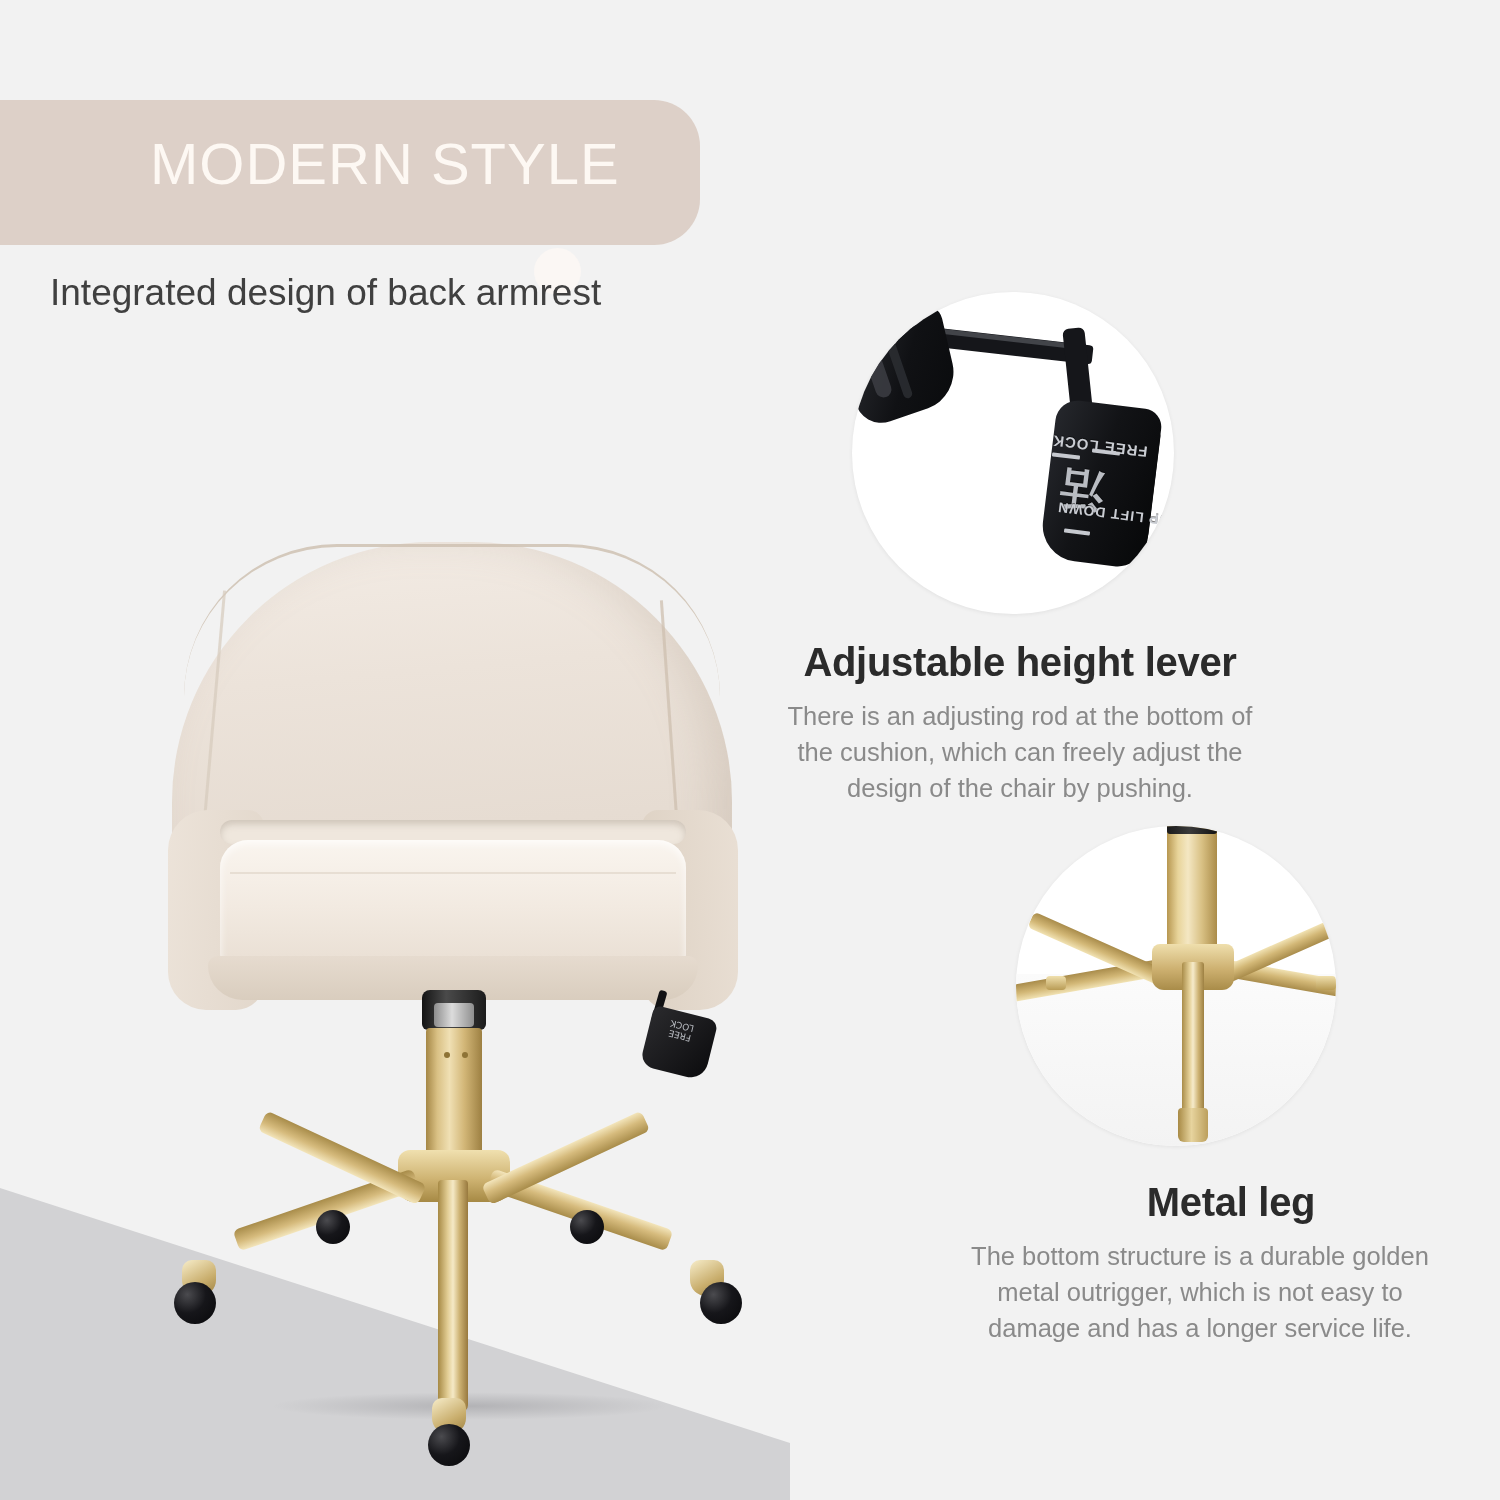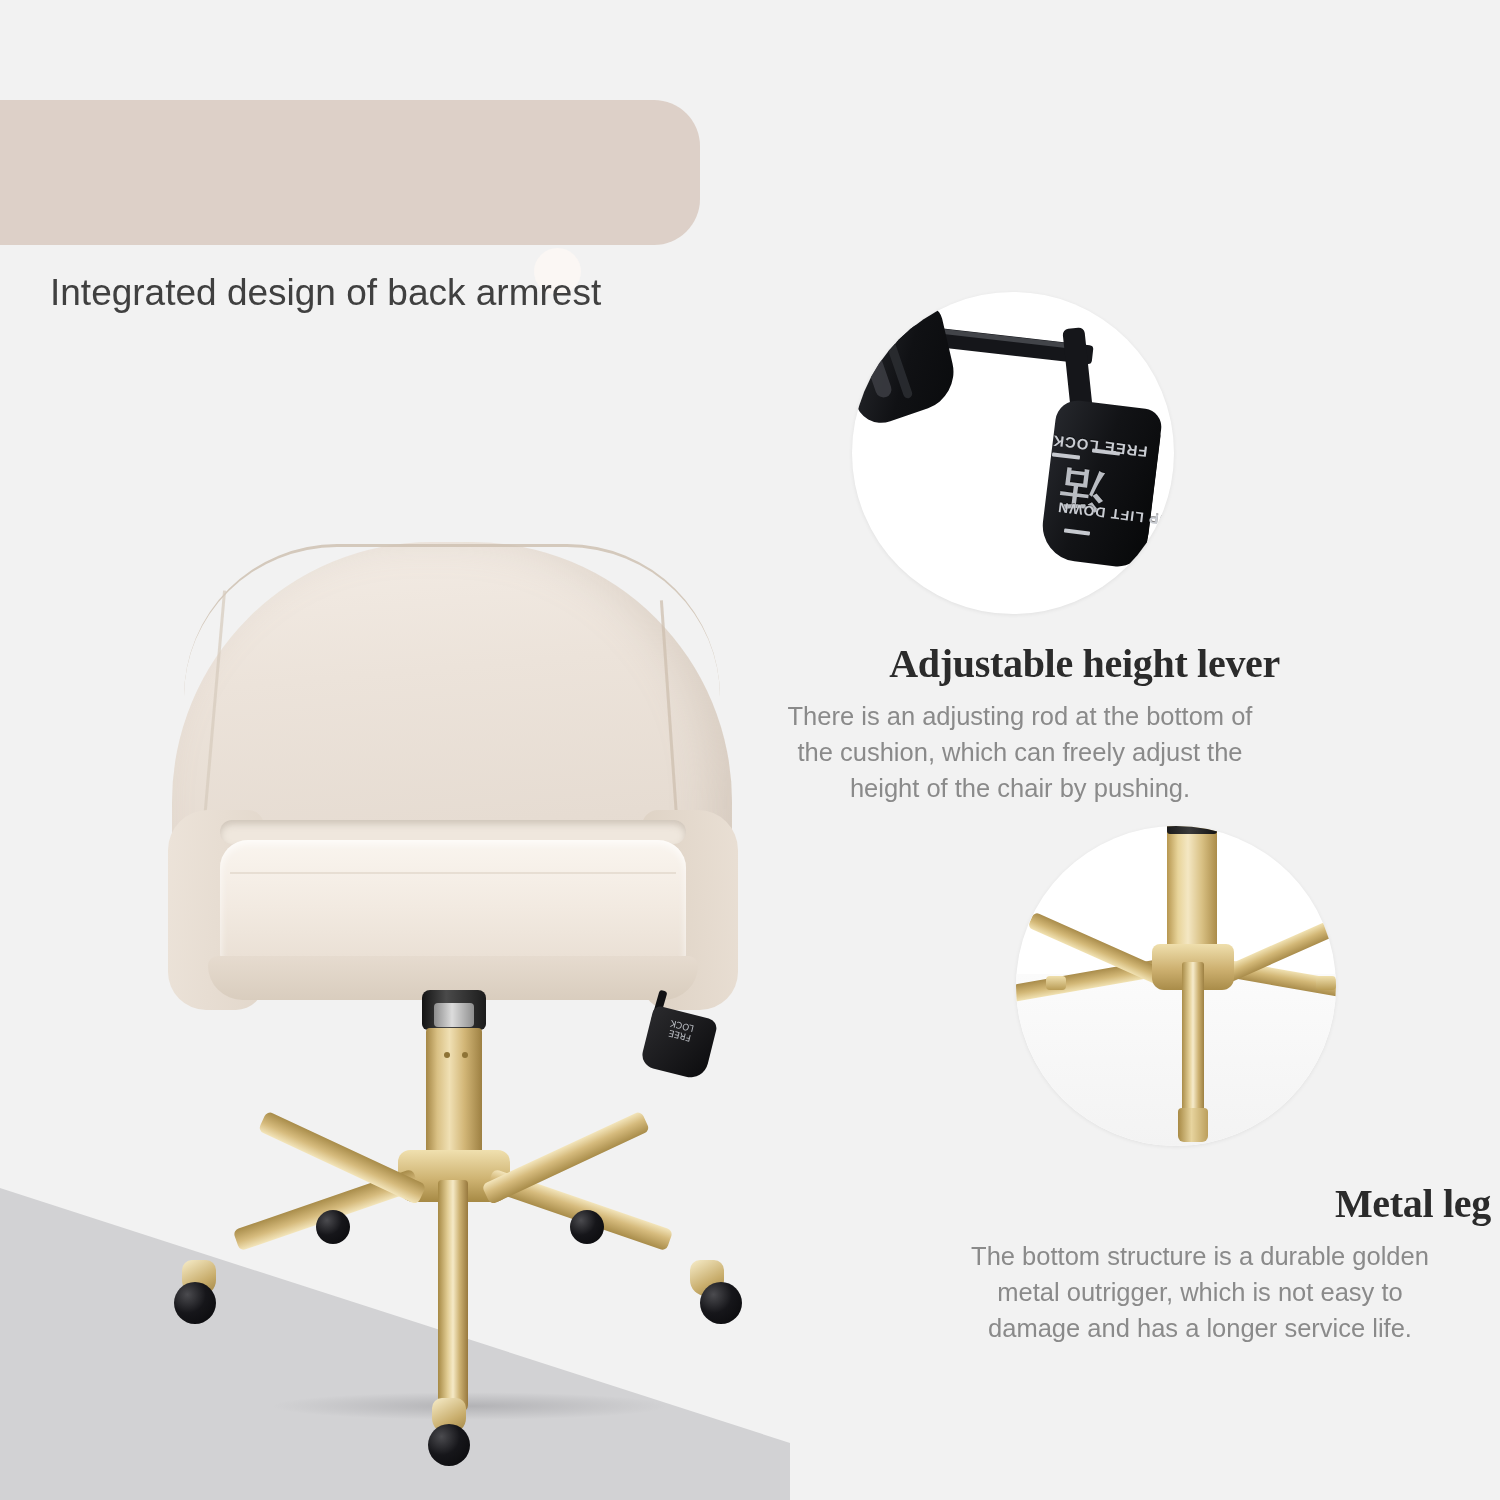--- a/index.html
+++ b/index.html
@@ -39,22 +39,22 @@
   }
 
   
   .feature{position:absolute;}
   .circle-photo{
     position:absolute;border-radius:50%;
     background:#ffffff;overflow:hidden;
     box-shadow:0 1px 4px rgba(0,0,0,.07);
   }
   .feat-title{
-    position:absolute;text-align:right;
-    font-size:40px;font-weight:700;color:#2b2b2b;letter-spacing:-0.3px;font-family:Liberation Serif, serif;
+    position:absolute;text-align:center;
+    font-size:40px;font-weight:700;color:#2b2b2b;letter-spacing:-0.3px;
   }
   .feat-desc{
     position:absolute;text-align:center;
     font-size:25.5px;line-height:1.42;color:#8a8a8a;font-weight:400;
   }
 
   
   .lever-art{position:absolute;inset:0;}
   .lev-arm{
     position:absolute;left:16px;top:28px;width:226px;height:19px;
@@ -279,20 +279,21 @@
 </head>
 <body>
 
 <div class="page">
 
   <div class="floor2"></div>
 
   <div class="banner">
     <div class="banner-dot"></div>
   </div>
+  <div class="banner-title">MODERN STYLE</div>
 
   <div class="subtitle">Integrated design of back armrest</div>
 
   <div class="chair">
     <div class="ch-shadow"></div>
 
     <div class="ch-backshell"></div>
     <div class="ch-backseam"></div>
     <div class="ch-fold-l"></div>
     <div class="ch-fold-r"></div>
@@ -360,21 +361,21 @@
         <div class="lev-tick" style="left:200px;top:162px;width:28px;height:4px;transform:rotate(187deg);"></div>
         <div class="lev-tick" style="left:240px;top:158px;width:28px;height:4px;transform:rotate(187deg);"></div>
         <div class="lev-label lev-lock">FREE LOCK</div>
         <div class="lev-cjk">活</div>
         <div class="lev-label lev-updown">UP LIFT DOWN</div>
         <div class="lev-tick" style="left:212px;top:238px;width:26px;height:4px;transform:rotate(187deg);"></div>
       </div>
     </div>
 
     <div class="feat-title" style="left:760px;top:640px;width:520px;">Adjustable height lever</div>
-    <div class="feat-desc" style="left:780px;top:698px;width:480px;">There is an adjusting rod at the bottom of the cushion, which can freely adjust the height of the chair by pushing.</div>
+    <div class="feat-desc" style="left:780px;top:698px;width:480px;">There is an adjusting rod at the bottom of the cushion, which can freely adjust the design of the chair by pushing.</div>
   </div>
 
   <div class="feature">
 
     <div class="circle-photo" style="left:1016px;top:826px;width:320px;height:320px;">
       <div class="leg-art">
         <div class="leg-floor"></div>
         <div class="leg-cyl"></div>
         <div class="leg-cyl-cap"></div>
 

